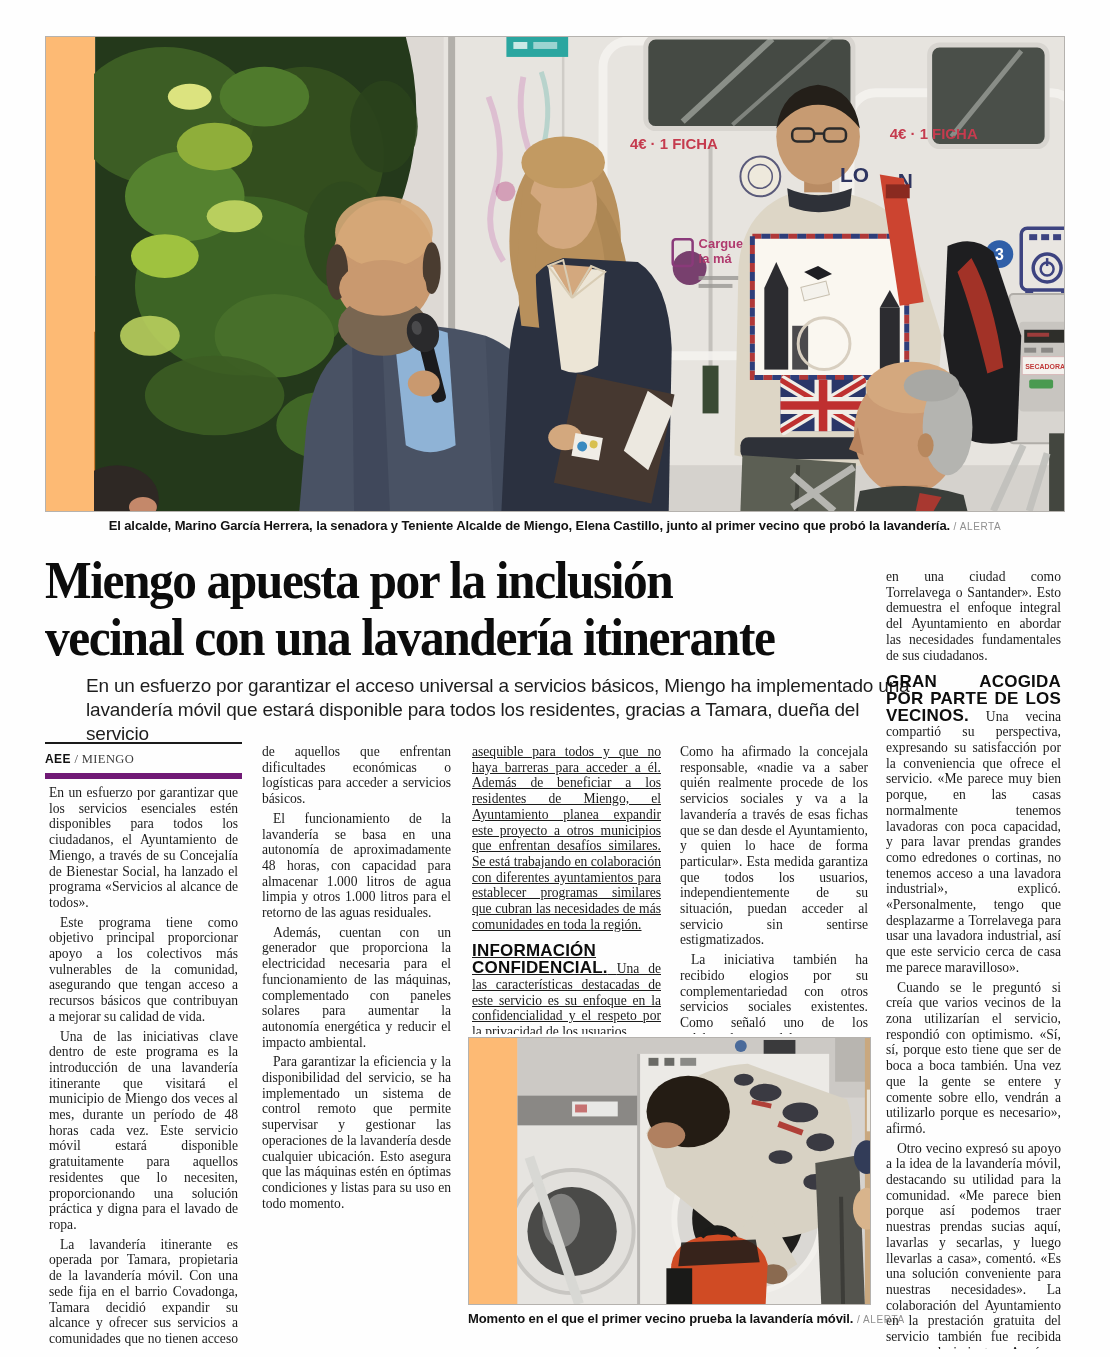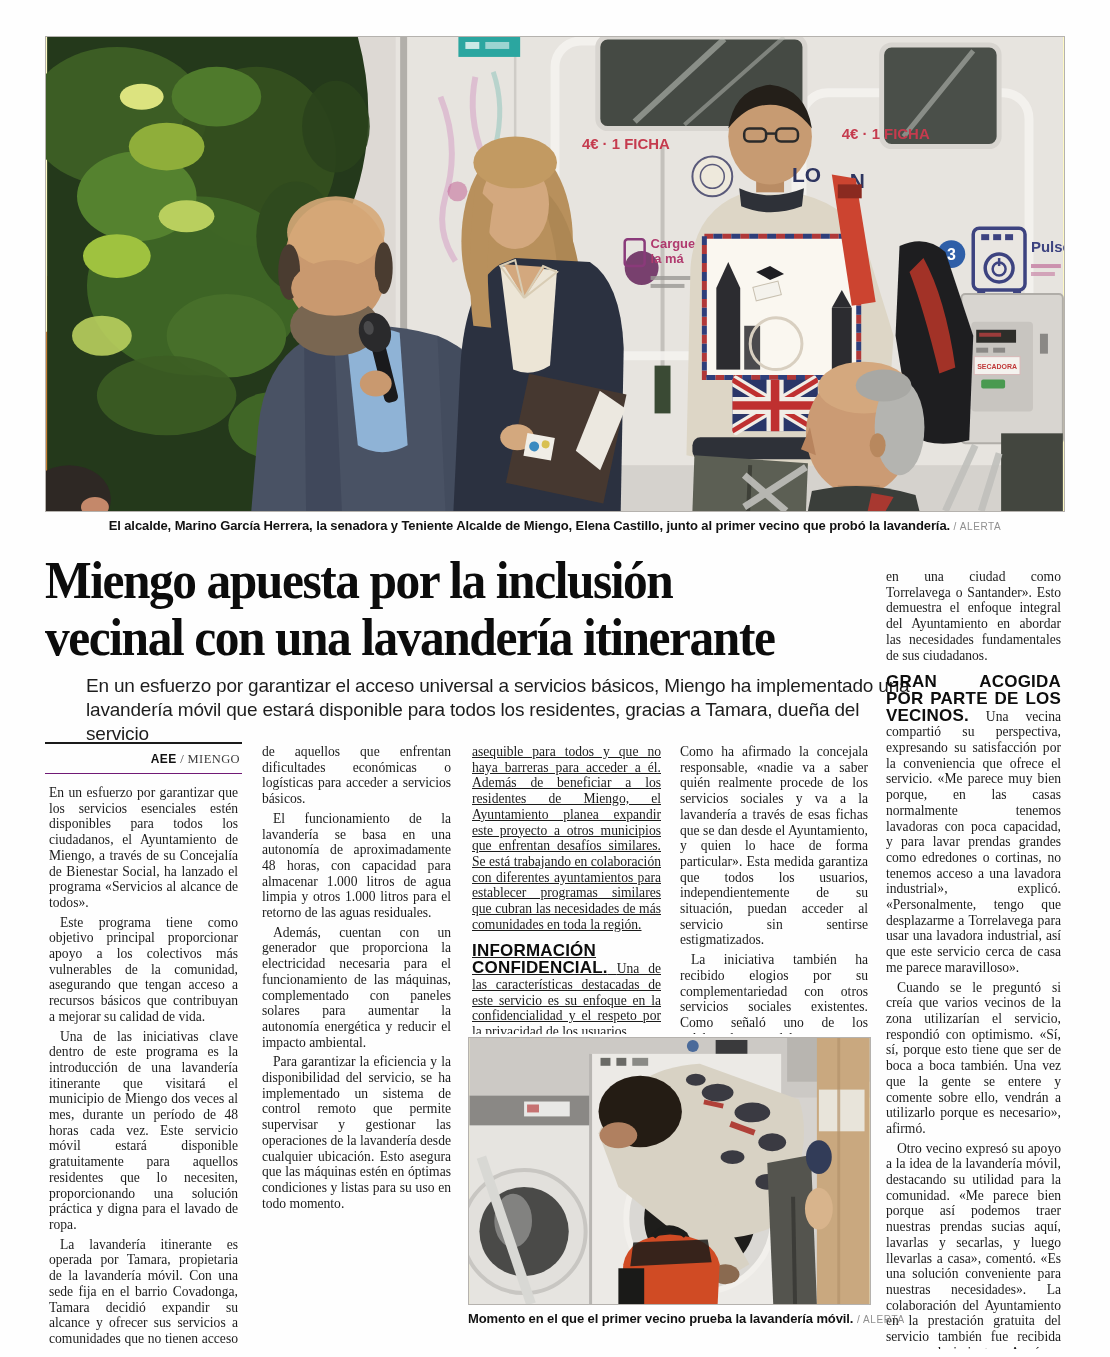--- a/index.html
+++ b/index.html
@@ -1,31 +1,31 @@
 <!DOCTYPE html>
 <html><head>
 <meta charset="utf-8">
 <style>
   html,body{margin:0;padding:0;background:#ffffff;}
   .page{position:relative;width:1110px;height:1357px;background:#fefefe;overflow:hidden;
         font-family:"Liberation Sans",sans-serif;color:#1b1b1b;}
   .abs{position:absolute;}
   
-  .photo-frame{position:absolute;border:1px solid #b5b2ae;box-sizing:border-box;background:#fef9c3;overflow:hidden;}
+  .photo-frame{position:absolute;border:1px solid #b5b2ae;box-sizing:border-box;background:#fdba74;overflow:hidden;padding-left:48px;}
   .photo-frame svg{display:block;}
   .svg-label{font-family:"Liberation Sans",sans-serif;}
   
   .caption{font-family:"Liberation Sans",sans-serif;font-weight:bold;font-size:13px;letter-spacing:-0.1px;color:#121212;}
   .credit{font-weight:normal;font-size:10px;color:#8f8f8f;letter-spacing:0.6px;}
   
   .headline{font-family:"Liberation Serif","DejaVu Serif",serif;font-weight:bold;color:#0c0c0c;
             font-size:52px;line-height:57px;letter-spacing:-1.5px;transform:scaleX(0.95);transform-origin:left top;white-space:nowrap;}
   .standfirst{font-family:"Liberation Sans",sans-serif;font-size:19px;line-height:24px;color:#1d1d1d;letter-spacing:-0.2px;margin-left:41px;}
   
-  .byline{border-top:2px solid #1a1a1a;border-bottom:1px solid #701a75;padding:5px 2px 6px 0;text-align:right;}
+  .byline{border-top:2px solid #1a1a1a;border-bottom:6px solid #701a75;padding:5px 2px 6px 0;}
   .byline .agency{font-family:"Liberation Sans",sans-serif;font-weight:bold;font-size:12px;color:#111;letter-spacing:0.4px;}
   .byline .place{font-family:"Liberation Serif",serif;font-size:12.5px;color:#3c3c3c;letter-spacing:0.4px;}
   
   .col{position:absolute;font-family:"Liberation Serif","DejaVu Serif",serif;font-size:13.6px;line-height:15.7px;
        text-align:justify;color:#1b1b1b;overflow:hidden;}
   .col p{margin:4px;}
   .col p + p{text-indent:11px;}
   .col p.section{text-indent:0;margin-top:11px;}
   .runin{font-family:"Liberation Sans",sans-serif;font-weight:bold;font-size:17px;letter-spacing:0.2px;color:#0d0d0d;}
 </style>

